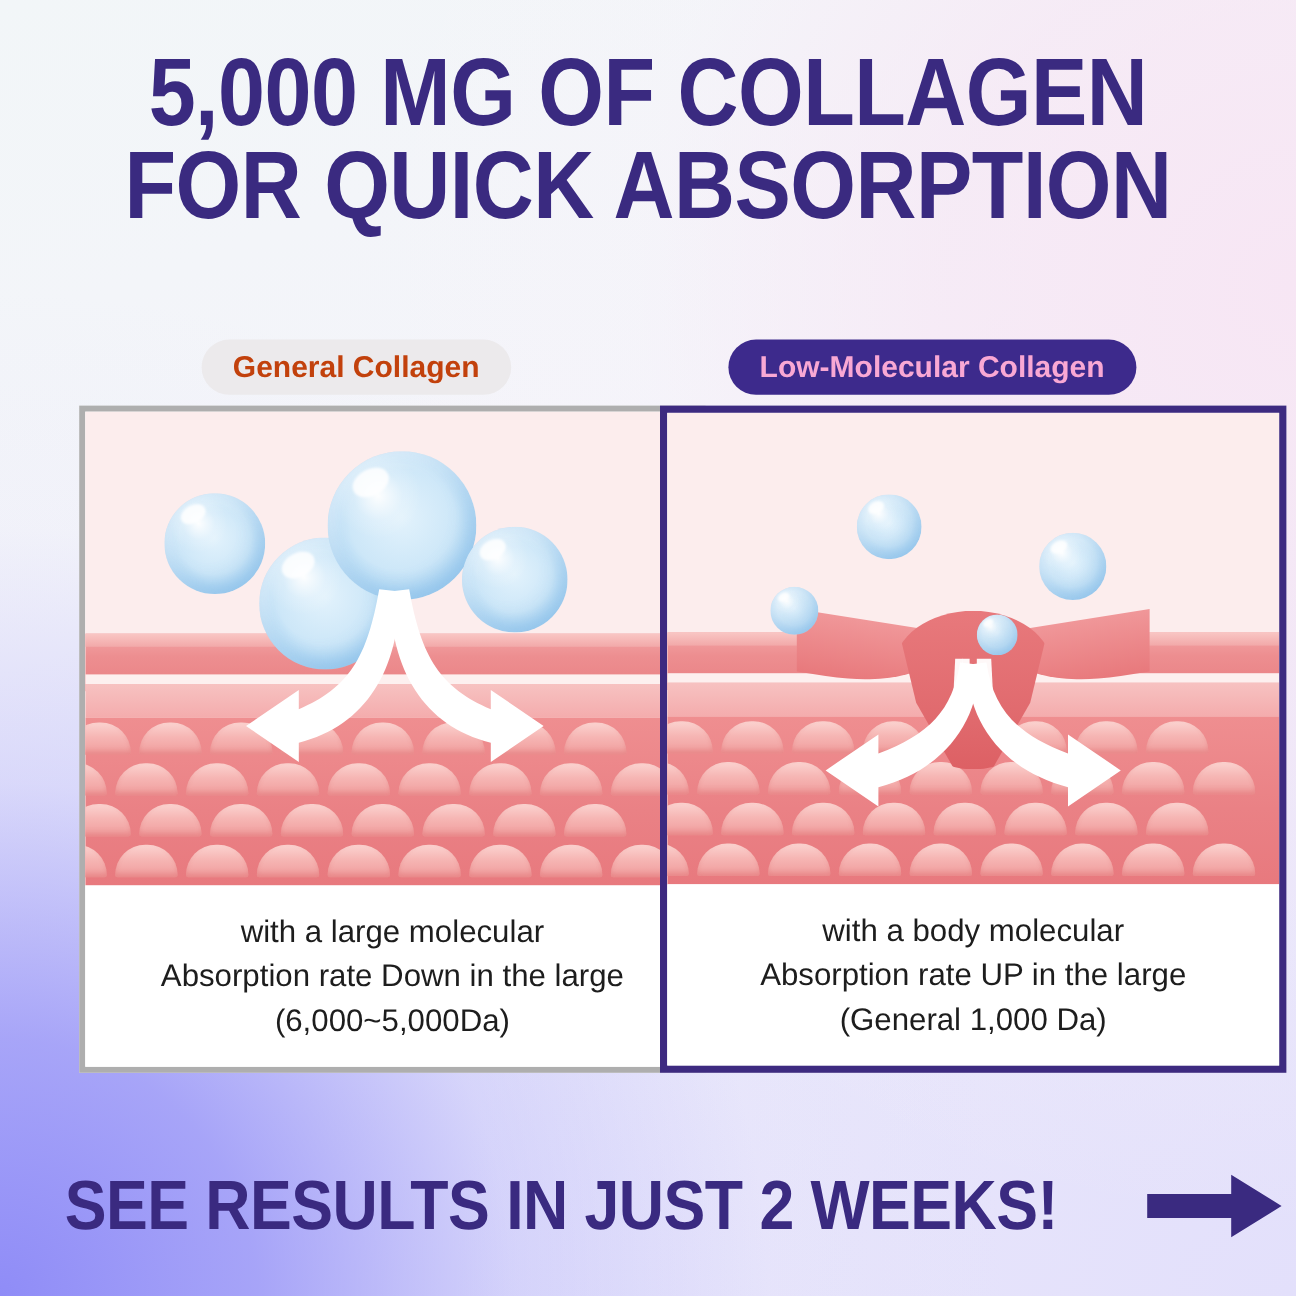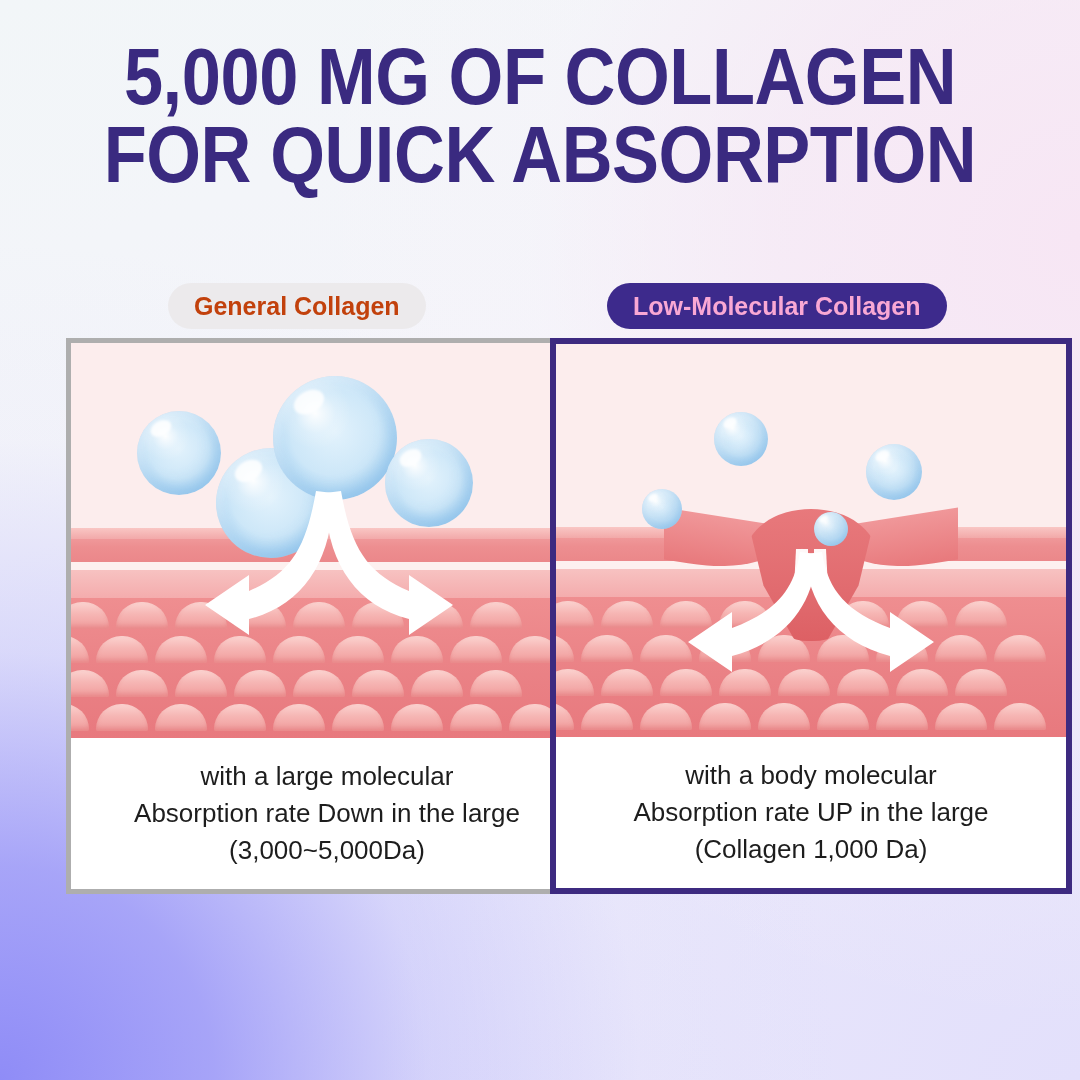--- a/index.html
+++ b/index.html
@@ -339,21 +339,21 @@
 
       <svg class="arrows" viewBox="0 0 452 395">
         <path d="M215,148 C205,205 190,230 148,248 L148,232 L104,262 L148,292 L148,276 C204,262 232,215 232,150 Z" fill="#ffffff"></path>
         <path d="M240,148 C250,205 266,230 308,248 L308,232 L352,262 L308,292 L308,276 C252,262 224,215 224,150 Z" fill="#ffffff"></path>
       </svg>
     </div>
 
     <div class="caption">
       <span class="cap-line">with a large molecular</span>
       <span class="cap-line">Absorption rate Down in the large</span>
-      <span class="cap-line">(3,000~5,000Da)</span>
+      <span class="cap-line">(6,000~5,000Da)</span>
     </div>
   </div>
 
   <div class="panel panel-right">
 
     <div class="illus">
 
       <div class="epidermis">
         <div class="epi-slab"></div>
         <div class="epi-top"></div>
@@ -420,18 +420,24 @@
         <path d="M236,208 C242,248 262,268 304,284 L304,268 L348,298 L304,328 L304,312 C250,298 220,258 220,210 Z" fill="#ffffff"></path>
         <path d="M216,204 C214,252 218,252 216,204 Z" fill="#ffffff"></path>
         <path d="M210,205 L208,244 L222,244 L222,205 Z" fill="#ffffff" opacity="0.95"></path>
         <path d="M228,205 L228,244 L242,244 L240,205 Z" fill="#ffffff" opacity="0.95"></path>
       </svg>
     </div>
 
     <div class="caption">
       <span class="cap-line">with a body molecular</span>
       <span class="cap-line">Absorption rate UP in the large</span>
-      <span class="cap-line">(Collagen 1,000 Da)</span>
+      <span class="cap-line">(General 1,000 Da)</span>
     </div>
   </div>
 
+  <div class="footer">
+    <span class="footer-text">SEE RESULTS IN JUST 2 WEEKS!</span>
+    <svg class="footer-arrow" width="118" height="58" viewBox="0 0 118 58">
+      <path d="M2,19 L72,19 L72,3 L114,29 L72,55 L72,39 L2,39 Z" fill="#3a2a80"></path>
+    </svg>
+  </div>
 
 </div>
 
 </body></html>

